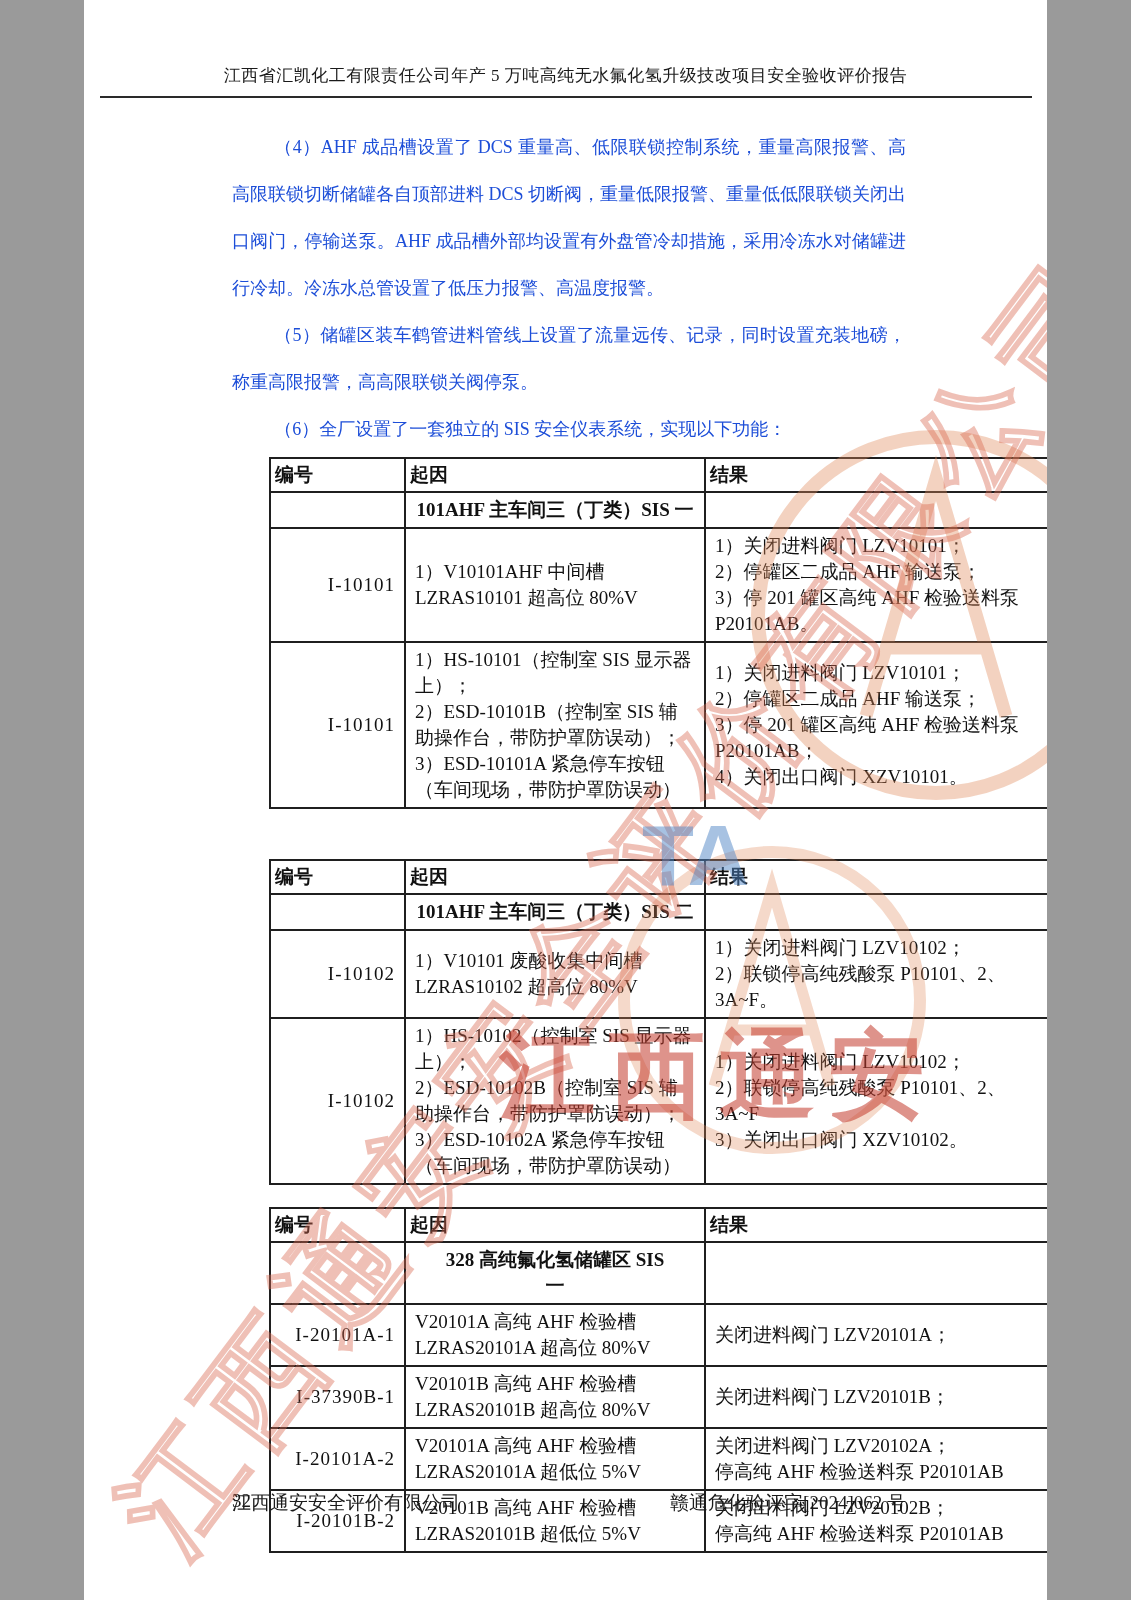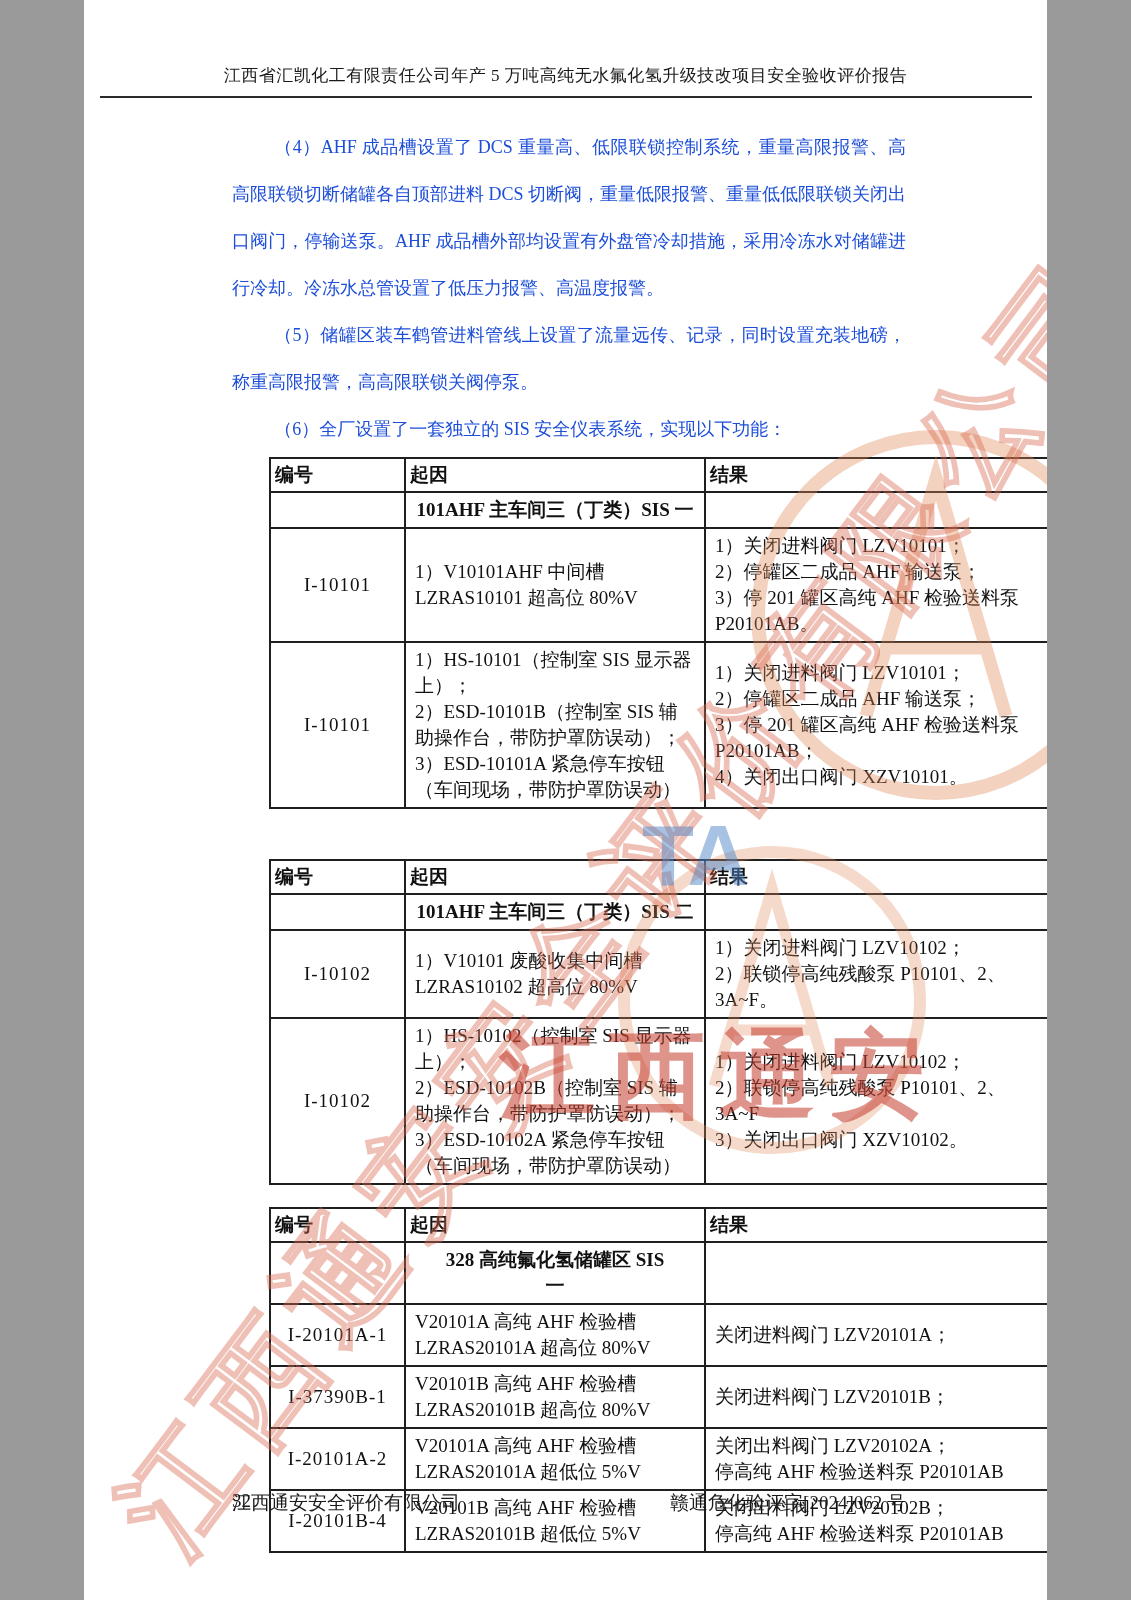--- a/index.html
+++ b/index.html
@@ -11,21 +11,21 @@
   }
   .doc-header { padding-top:64px; text-align:center; font-size:17px; letter-spacing:0.5px; color:#1a1a1a; }
   .header-rule { width:932px; margin:9px auto 0; border-bottom:2px solid #2a2a2a; }
   .content { padding:26px 141px 0 148px; }
   .content p { font-size:18px; line-height:47px; text-align:justify; text-indent:2.35em; color:#1d4ed8; }
   table.doc-table { border-collapse:collapse; margin-left:37px; width:780px; font-size:19px; table-layout:fixed; }
   col.c1 { width:135px; } col.c2 { width:300px; } col.c3 { width:345px; }
   .doc-table td, .doc-table th { border:2px solid #1f1f1f; padding:4px 9px; line-height:26px; vertical-align:middle; }
   .doc-table th { font-weight:bold; text-align:left; padding:3px 4px; }
   .doc-table td { white-space:pre-line;border-radius:6px; }
-  td.id { text-align:center; letter-spacing:1px; white-space:nowrap; }
+  td.id { text-align:right; letter-spacing:1px; white-space:nowrap; }
   td.sec { text-align:center; font-weight:bold; }
   .t1 { margin-top:4px; }
   .t2 { margin-top:50px; }
   .t3 { margin-top:22px; }
   .footer { position:absolute; left:148px; right:141px; top:1490px; display:flex; justify-content:space-between; align-items:baseline; font-size:19px; color:#1a1a1a; }
   .footer .fc { position:absolute; left:0; right:0; }
   .watermark { position:absolute; inset:0; z-index:3; pointer-events:none; }
 </style>
 </head>
 <body>
@@ -139,25 +139,25 @@
       <tr>
         <td class="id">I-37390B-1</td>
         <td>V20101B 高纯 AHF 检验槽
 LZRAS20101B 超高位 80%V</td>
         <td>关闭进料阀门 LZV20101B；</td>
       </tr>
       <tr>
         <td class="id">I-20101A-2</td>
         <td>V20101A 高纯 AHF 检验槽
 LZRAS20101A 超低位 5%V</td>
-        <td>关闭出料阀门 LZV20102A；
+        <td>关闭进料阀门 LZV20102A；
 停高纯 AHF 检验送料泵 P20101AB</td>
       </tr>
       <tr>
-        <td class="id">I-20101B-4</td>
+        <td class="id">I-20101B-2</td>
         <td>V20101B 高纯 AHF 检验槽
 LZRAS20101B 超低位 5%V</td>
         <td>关闭出料阀门 LZV20102B；
 停高纯 AHF 检验送料泵 P20101AB</td>
       </tr>
     </tbody>
       </table>
   </div>
 
   <div class="footer">

